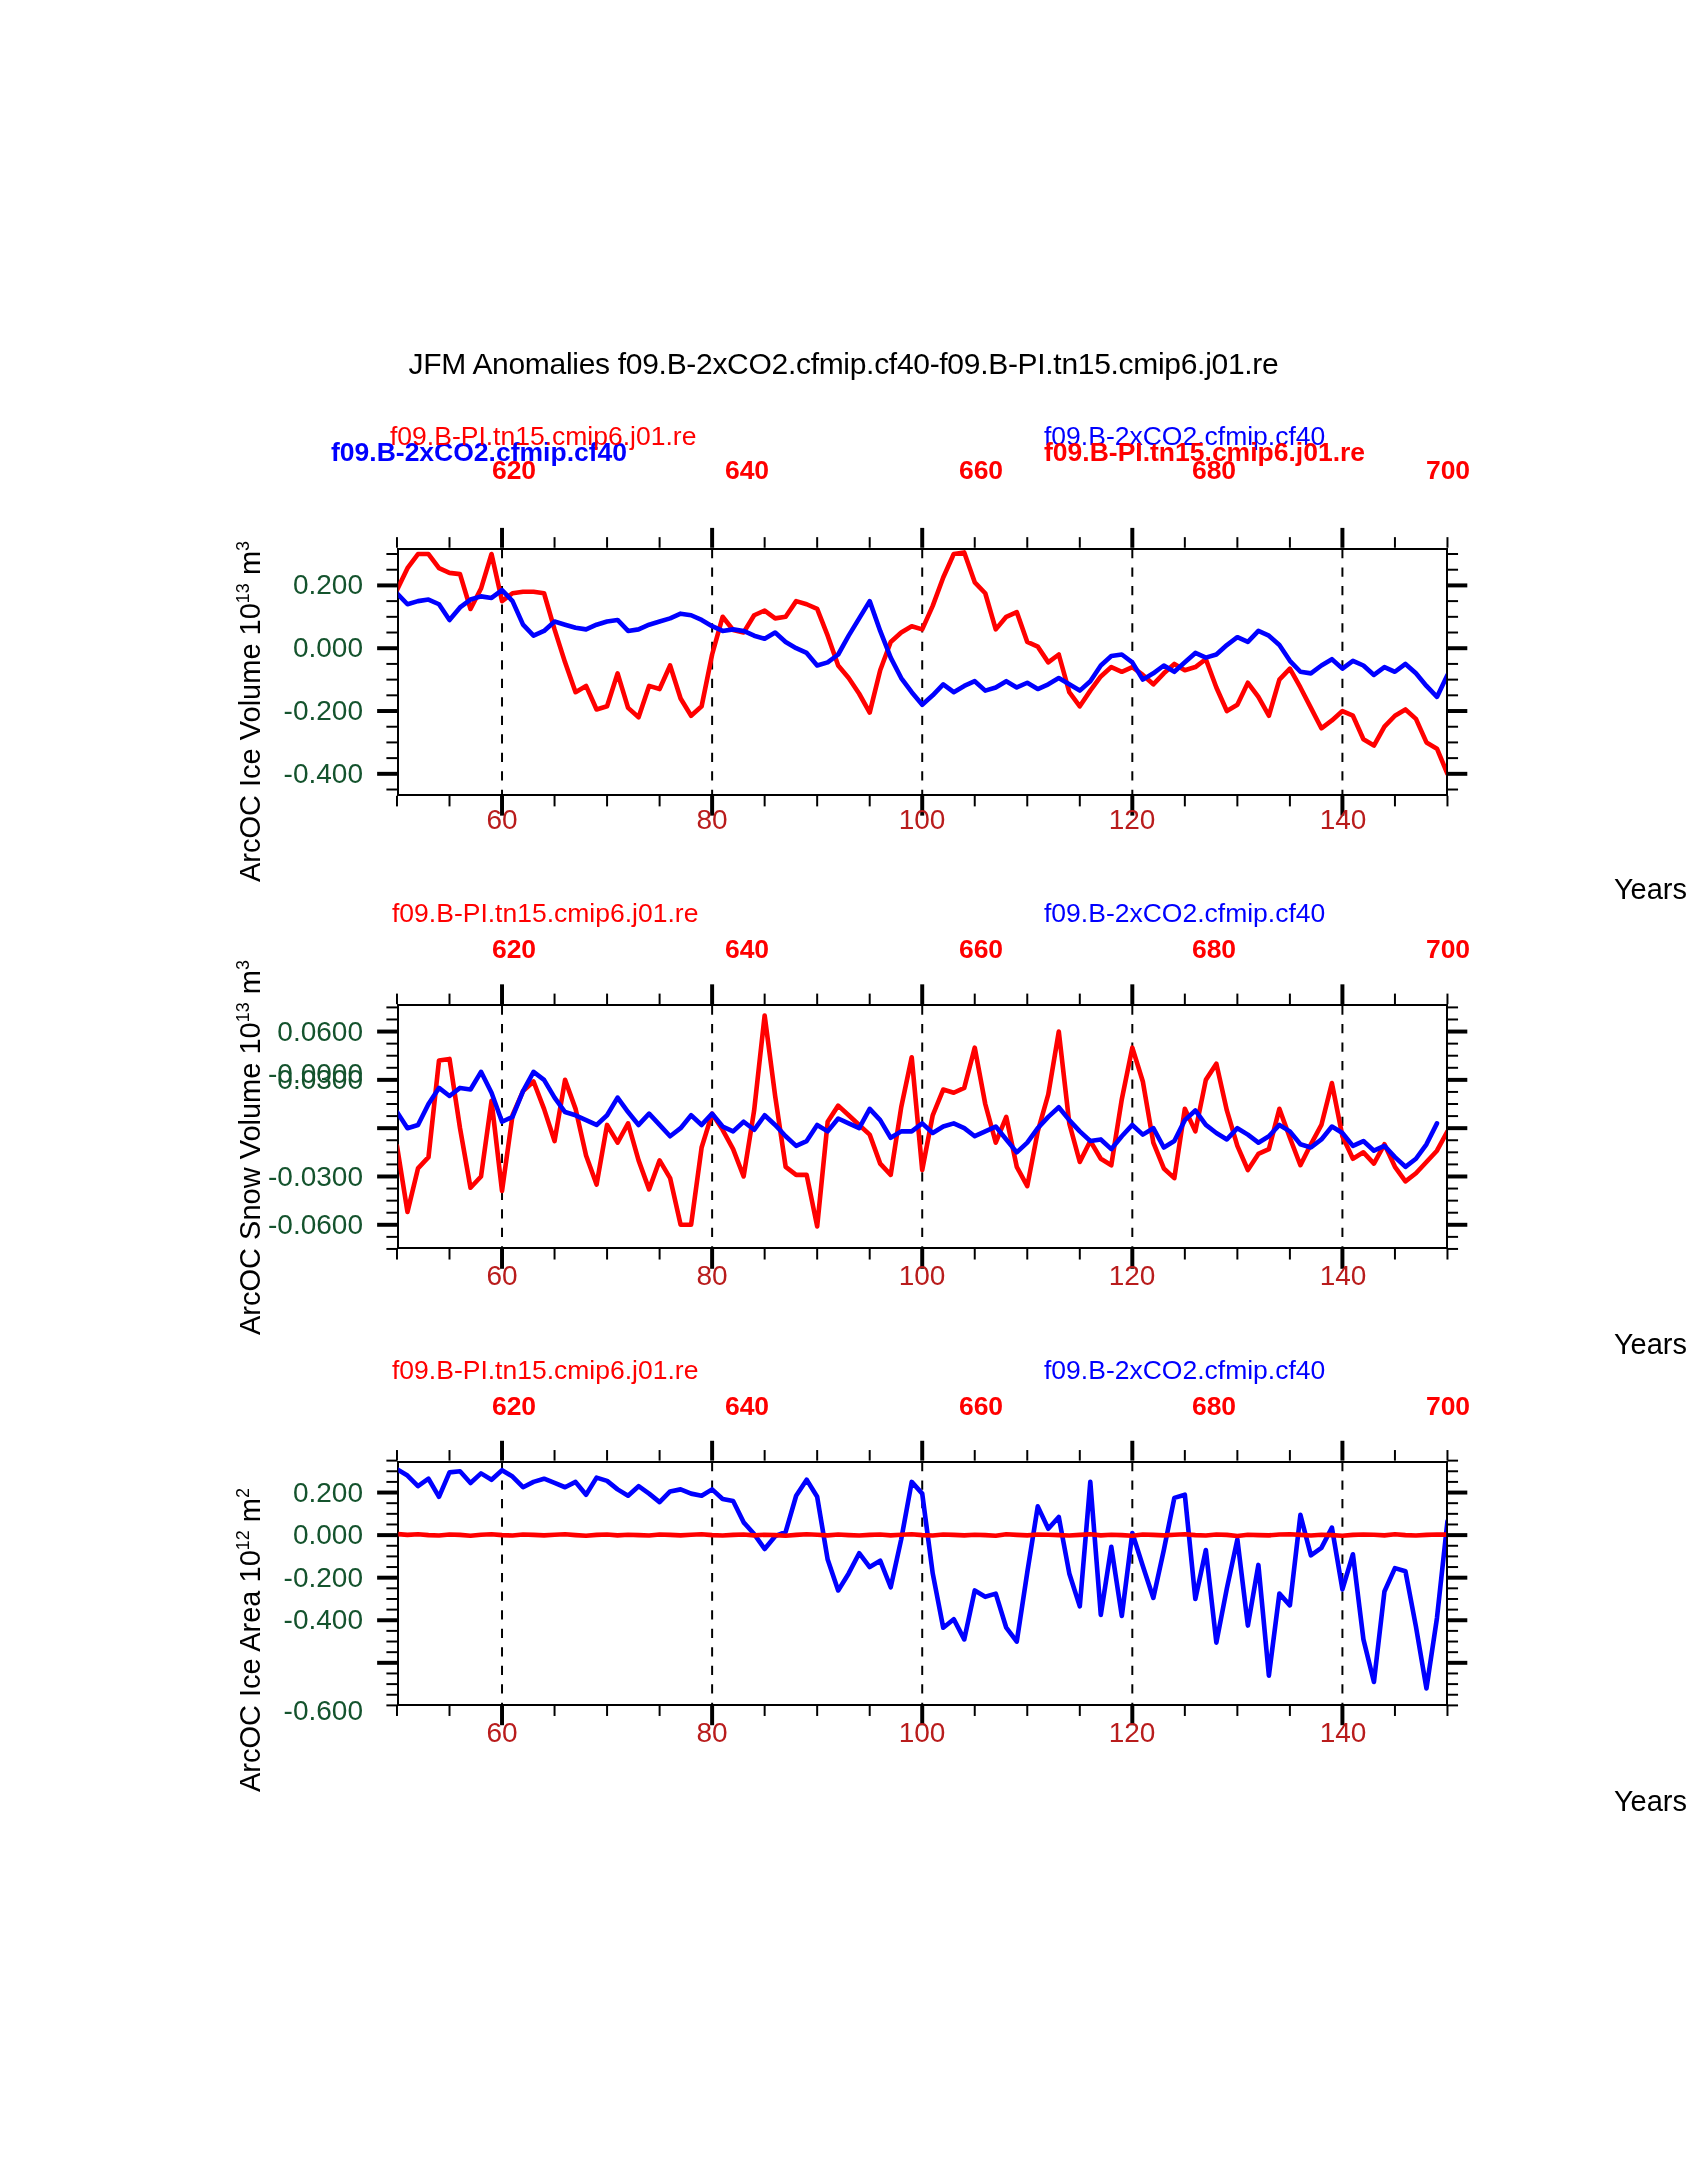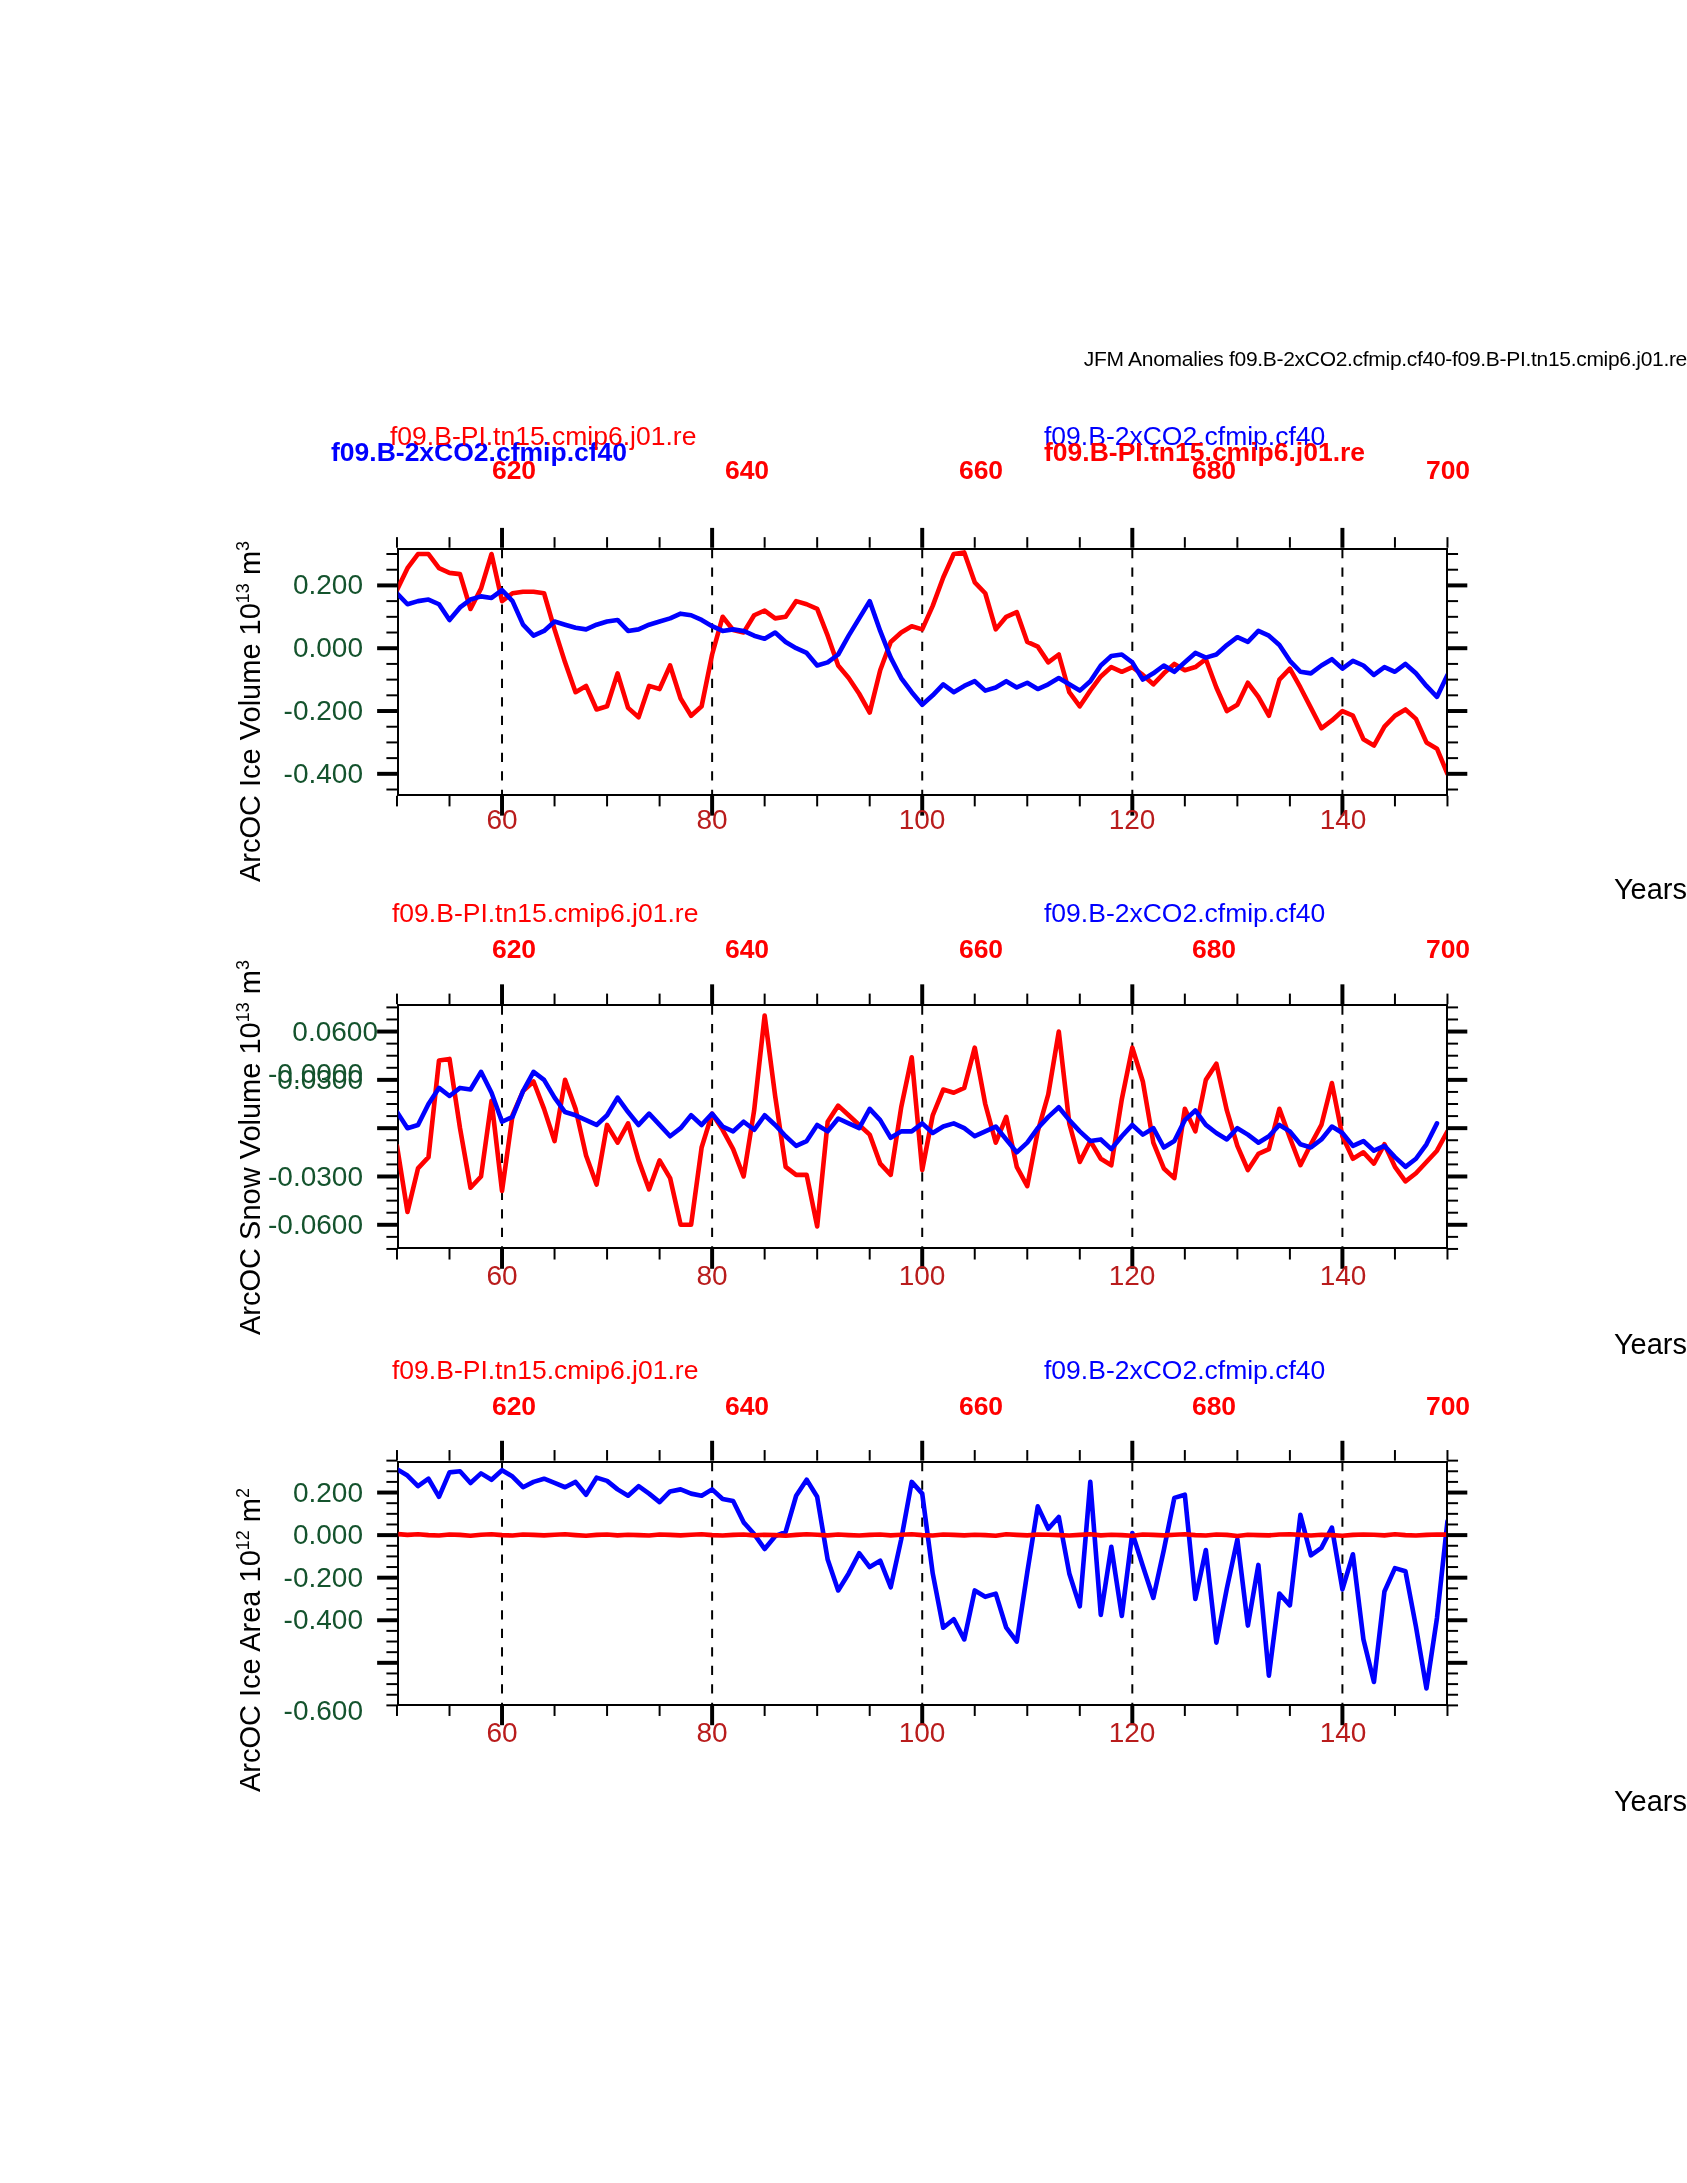--- a/index.html
+++ b/index.html
@@ -19,22 +19,22 @@
     left: 0; top: 0;
     width: 1687px;
     height: 2183px;
     background: #ffffff;
   }
   .fig-title {
     position: absolute;
     left: 0;
     top: 347px;
     width: 1687px;
-    text-align: right;
-    font-size: 21px;
+    text-align: center;
+    font-size: 30px;
     color: #000000;
     font-family: "Liberation Sans", sans-serif;
     white-space: nowrap;
     letter-spacing: -0.3px;
   }
   .panel {
     position: absolute;
     left: 0;
     width: 1687px;
   }
@@ -312,21 +312,21 @@
         <line x1="600" x2="584" y1="1522.8684210526317" y2="1522.8684210526317" stroke="#000" stroke-width="3"></line>
         <line x1="2188" x2="2204" y1="1522.8684210526317" y2="1522.8684210526317" stroke="#000" stroke-width="3"></line>
         <defs>
           <clipPath id="clip1">
             <rect x="602" y="1520" width="1584" height="366"></rect>
           </clipPath>
         </defs>
         <polyline points="600,1732.2105263157894 615.88,1832.0131578947369 631.76,1766.2894736842106 647.64,1749.25 663.52,1603.1973684210525 679.4,1600.7631578947369 695.28,1705.4342105263158 711.16,1795.5 727.04,1778.4605263157896 742.92,1664.0526315789473 758.8,1800.3684210526317 774.6800000000001,1685.9605263157896 790.56,1649.4473684210527 806.44,1634.842105263158 822.32,1676.2236842105262 838.2,1724.907894736842 854.08,1632.407894736842 869.96,1676.2236842105262 885.8399999999999,1746.8157894736842 901.72,1790.6315789473683 917.6,1700.5657894736842 933.48,1727.342105263158 949.36,1698.1315789473683 965.24,1754.1184210526317 981.12,1797.9342105263158 997,1754.1184210526317 1012.88,1780.8947368421052 1028.76,1851.4868421052631 1044.64,1851.4868421052631 1060.52,1734.6447368421052 1076.4,1683.5263157894738 1092.28,1707.8684210526317 1108.16,1737.078947368421 1124.04,1778.4605263157896 1139.92,1678.657894736842 1155.8,1535.0394736842104 1171.6799999999998,1656.75 1187.56,1763.8552631578948 1203.44,1776.0263157894738 1219.3200000000002,1776.0263157894738 1235.2,1853.921052631579 1251.08,1695.6973684210527 1266.96,1671.3552631578948 1282.8400000000001,1685.9605263157896 1298.72,1700.5657894736842 1314.6,1715.171052631579 1330.48,1758.9868421052631 1346.3600000000001,1776.0263157894738 1362.24,1673.7894736842104 1378.12,1598.328947368421 1394,1768.7236842105262 1409.88,1685.9605263157896 1425.76,1647.0131578947369 1441.6399999999999,1651.8815789473683 1457.52,1644.578947368421 1473.4,1583.7236842105262 1489.2800000000002,1668.921052631579 1505.1599999999999,1727.342105263158 1521.04,1688.3947368421052 1536.92,1763.8552631578948 1552.8,1793.0657894736842 1568.6799999999998,1710.3026315789473 1584.56,1654.3157894736842 1600.44,1559.3815789473683 1616.3200000000002,1698.1315789473683 1632.2,1756.5526315789475 1648.0800000000002,1724.907894736842 1663.96,1751.6842105263158 1679.8400000000001,1761.421052631579 1695.72,1661.6184210526317 1711.6,1583.7236842105262 1727.48,1634.842105263158 1743.36,1727.342105263158 1759.24,1766.2894736842106 1775.12,1780.8947368421052 1791,1676.2236842105262 1806.88,1710.3026315789473 1822.76,1632.407894736842 1838.64,1608.0657894736842 1854.52,1678.657894736842 1870.4,1732.2105263157894 1886.28,1768.7236842105262 1902.1599999999999,1744.3815789473683 1918.04,1737.078947368421 1933.9199999999998,1676.2236842105262 1949.8,1720.0394736842106 1965.68,1761.421052631579 1981.56,1729.7763157894738 1997.44,1700.5657894736842 2013.32,1637.2763157894738 2029.2,1717.6052631578948 2045.0800000000002,1751.6842105263158 2060.96,1741.9473684210527 2076.84,1758.9868421052631 2092.7200000000003,1729.7763157894738 2108.6,1763.8552631578948 2124.48,1785.7631578947369 2140.3599999999997,1773.592105263158 2156.24,1756.5526315789475 2172.12,1739.5131578947369 2188,1710.3026315789473" fill="none" stroke="#ff0000" stroke-width="7" stroke-linejoin="round" stroke-linecap="round" clip-path="url(#clip1)"></polyline>
         <polyline points="600,1681.092105263158 615.88,1705.4342105263158 631.76,1700.5657894736842 647.64,1668.921052631579 663.52,1644.578947368421 679.4,1656.75 695.28,1644.578947368421 711.16,1647.0131578947369 727.04,1620.2368421052631 742.92,1651.8815789473683 758.8,1695.6973684210527 774.6800000000001,1688.3947368421052 790.56,1649.4473684210527 806.44,1620.2368421052631 822.32,1632.407894736842 838.2,1659.1842105263158 854.08,1681.092105263158 869.96,1685.9605263157896 885.8399999999999,1693.2631578947369 901.72,1700.5657894736842 917.6,1685.9605263157896 933.48,1659.1842105263158 949.36,1681.092105263158 965.24,1700.5657894736842 981.12,1683.5263157894738 997,1700.5657894736842 1012.88,1717.6052631578948 1028.76,1705.4342105263158 1044.64,1685.9605263157896 1060.52,1700.5657894736842 1076.4,1683.5263157894738 1092.28,1703 1108.16,1710.3026315789473 1124.04,1695.6973684210527 1139.92,1707.8684210526317 1155.8,1685.9605263157896 1171.6799999999998,1700.5657894736842 1187.56,1717.6052631578948 1203.44,1732.2105263157894 1219.3200000000002,1724.907894736842 1235.2,1700.5657894736842 1251.08,1710.3026315789473 1266.96,1690.828947368421 1282.8400000000001,1698.1315789473683 1298.72,1705.4342105263158 1314.6,1676.2236842105262 1330.48,1693.2631578947369 1346.3600000000001,1720.0394736842106 1362.24,1710.3026315789473 1378.12,1710.3026315789473 1394,1698.1315789473683 1409.88,1712.7368421052631 1425.76,1703 1441.6399999999999,1698.1315789473683 1457.52,1705.4342105263158 1473.4,1717.6052631578948 1489.2800000000002,1710.3026315789473 1505.1599999999999,1703 1521.04,1722.4736842105262 1536.92,1741.9473684210527 1552.8,1727.342105263158 1568.6799999999998,1705.4342105263158 1584.56,1688.3947368421052 1600.44,1673.7894736842104 1616.3200000000002,1693.2631578947369 1632.2,1710.3026315789473 1648.0800000000002,1724.907894736842 1663.96,1722.4736842105262 1679.8400000000001,1737.078947368421 1695.72,1717.6052631578948 1711.6,1700.5657894736842 1727.48,1715.171052631579 1743.36,1705.4342105263158 1759.24,1734.6447368421052 1775.12,1724.907894736842 1791,1693.2631578947369 1806.88,1678.657894736842 1822.76,1700.5657894736842 1838.64,1712.7368421052631 1854.52,1722.4736842105262 1870.4,1705.4342105263158 1886.28,1715.171052631579 1902.1599999999999,1727.342105263158 1918.04,1717.6052631578948 1933.9199999999998,1700.5657894736842 1949.8,1710.3026315789473 1965.68,1729.7763157894738 1981.56,1734.6447368421052 1997.44,1722.4736842105262 2013.32,1703 2029.2,1712.7368421052631 2045.0800000000002,1732.2105263157894 2060.96,1724.907894736842 2076.84,1739.5131578947369 2092.7200000000003,1732.2105263157894 2108.6,1749.25 2124.48,1763.8552631578948 2140.3599999999997,1751.6842105263158 2156.24,1729.7763157894738 2172.12,1698.1315789473683" fill="none" stroke="#0000ff" stroke-width="7" stroke-linejoin="round" stroke-linecap="round" clip-path="url(#clip1)"></polyline>
       </svg>
-      <div class="ytick-label" style="top: 1032px; left: 0px; width: 363px; margin-left: 15px;">0.0600</div>
+      <div class="ytick-label" style="top: 1032px; left: 0px; width: 363px;">0.0600</div>
       <div class="ytick-label" style="top: 1080px; left: 0px; width: 363px;">0.0300</div>
       <div class="ytick-label" style="top: 1074px; left: 0px; width: 363px;">-0.0000</div>
       <div class="ytick-label" style="top: 1177px; left: 0px; width: 363px;">-0.0300</div>
       <div class="ytick-label" style="top: 1225px; left: 0px; width: 363px;">-0.0600</div>
       <div class="bottick-label" style="left: 502px; top: 1260px;">60</div>
       <div class="bottick-label" style="left: 712px; top: 1260px;">80</div>
       <div class="bottick-label" style="left: 922px; top: 1260px;">100</div>
       <div class="bottick-label" style="left: 1132px; top: 1260px;">120</div>
       <div class="bottick-label" style="left: 1343px; top: 1260px;">140</div>
       <div class="toptick-label" style="left: 514px; top: 934px;">620</div>

